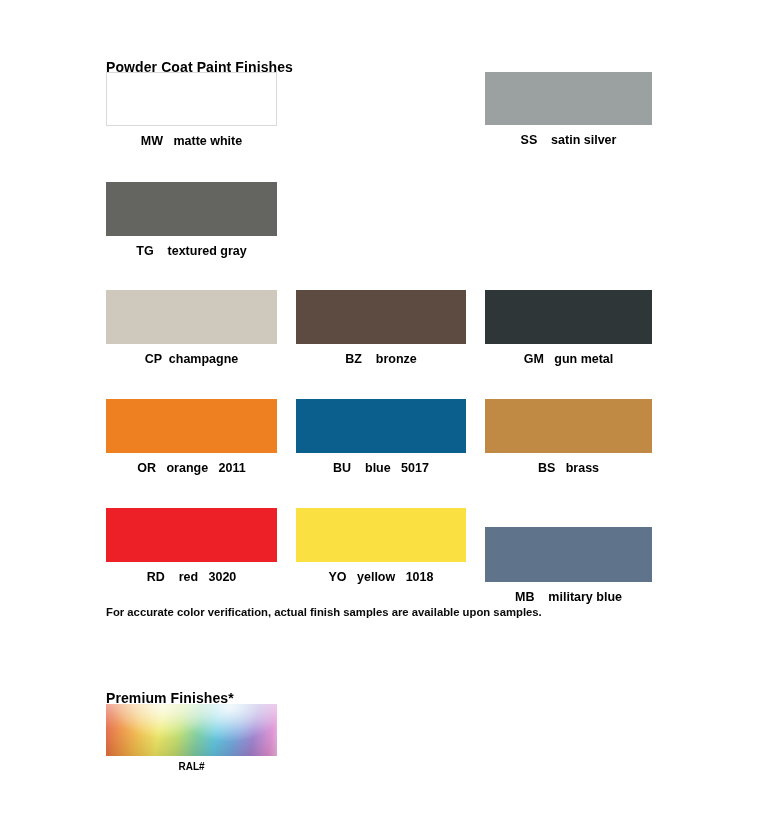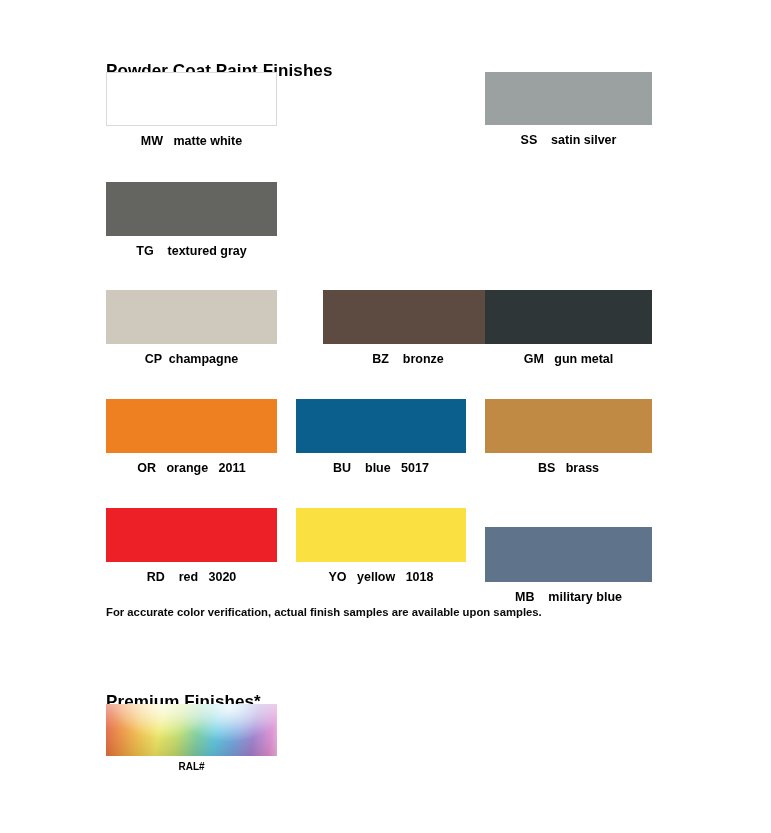--- a/index.html
+++ b/index.html
@@ -18,21 +18,21 @@
 
   .page {
     position: absolute;
     inset: 0;
   }
 
   
   .section-title {
     position: absolute;
     left: 106px;
-    font-size: 17px;
+    font-size: 14px;
     font-weight: bold;
     letter-spacing: 0.1px;
     color: #010101;
     white-space: nowrap;
   }
   #powder-coat-title { top: 50px; }
   #premium-title { top: 681px; }
 
   
   .swatch-grid {
@@ -165,21 +165,21 @@
         <span class="swatch-label" style="width: 167px;">SS    satin silver</span>
       </div>
       <div class="swatch-cell" style="left: 106px; top: 182px;">
         <span class="swatch-chip" style="background: rgb(100, 100, 97); width: 171px; height: 54px;"></span>
         <span class="swatch-label" style="width: 171px;">TG    textured gray</span>
       </div>
       <div class="swatch-cell" style="left: 106px; top: 290px;">
         <span class="swatch-chip" style="background: rgb(207, 200, 188); width: 171px; height: 54px;"></span>
         <span class="swatch-label" style="width: 171px;">CP  champagne</span>
       </div>
-      <div class="swatch-cell" style="left: 308px; top: 290px; padding-left: 15px;">
+      <div class="swatch-cell" style="left: 281px; top: 290px; padding-left: 15px;">
         <span class="swatch-chip" style="background: rgb(93, 74, 64); width: 170px; height: 54px;"></span>
         <span class="swatch-label" style="width: 170px;">BZ    bronze</span>
       </div>
       <div class="swatch-cell" style="left: 485px; top: 290px;">
         <span class="swatch-chip" style="background: rgb(46, 54, 56); width: 167px; height: 54px;"></span>
         <span class="swatch-label" style="width: 167px;">GM   gun metal</span>
       </div>
       <div class="swatch-cell" style="left: 106px; top: 399px;">
         <span class="swatch-chip" style="background: rgb(239, 128, 34); width: 171px; height: 54px;"></span>
         <span class="swatch-label" style="width: 171px;">OR   orange   2011</span>

